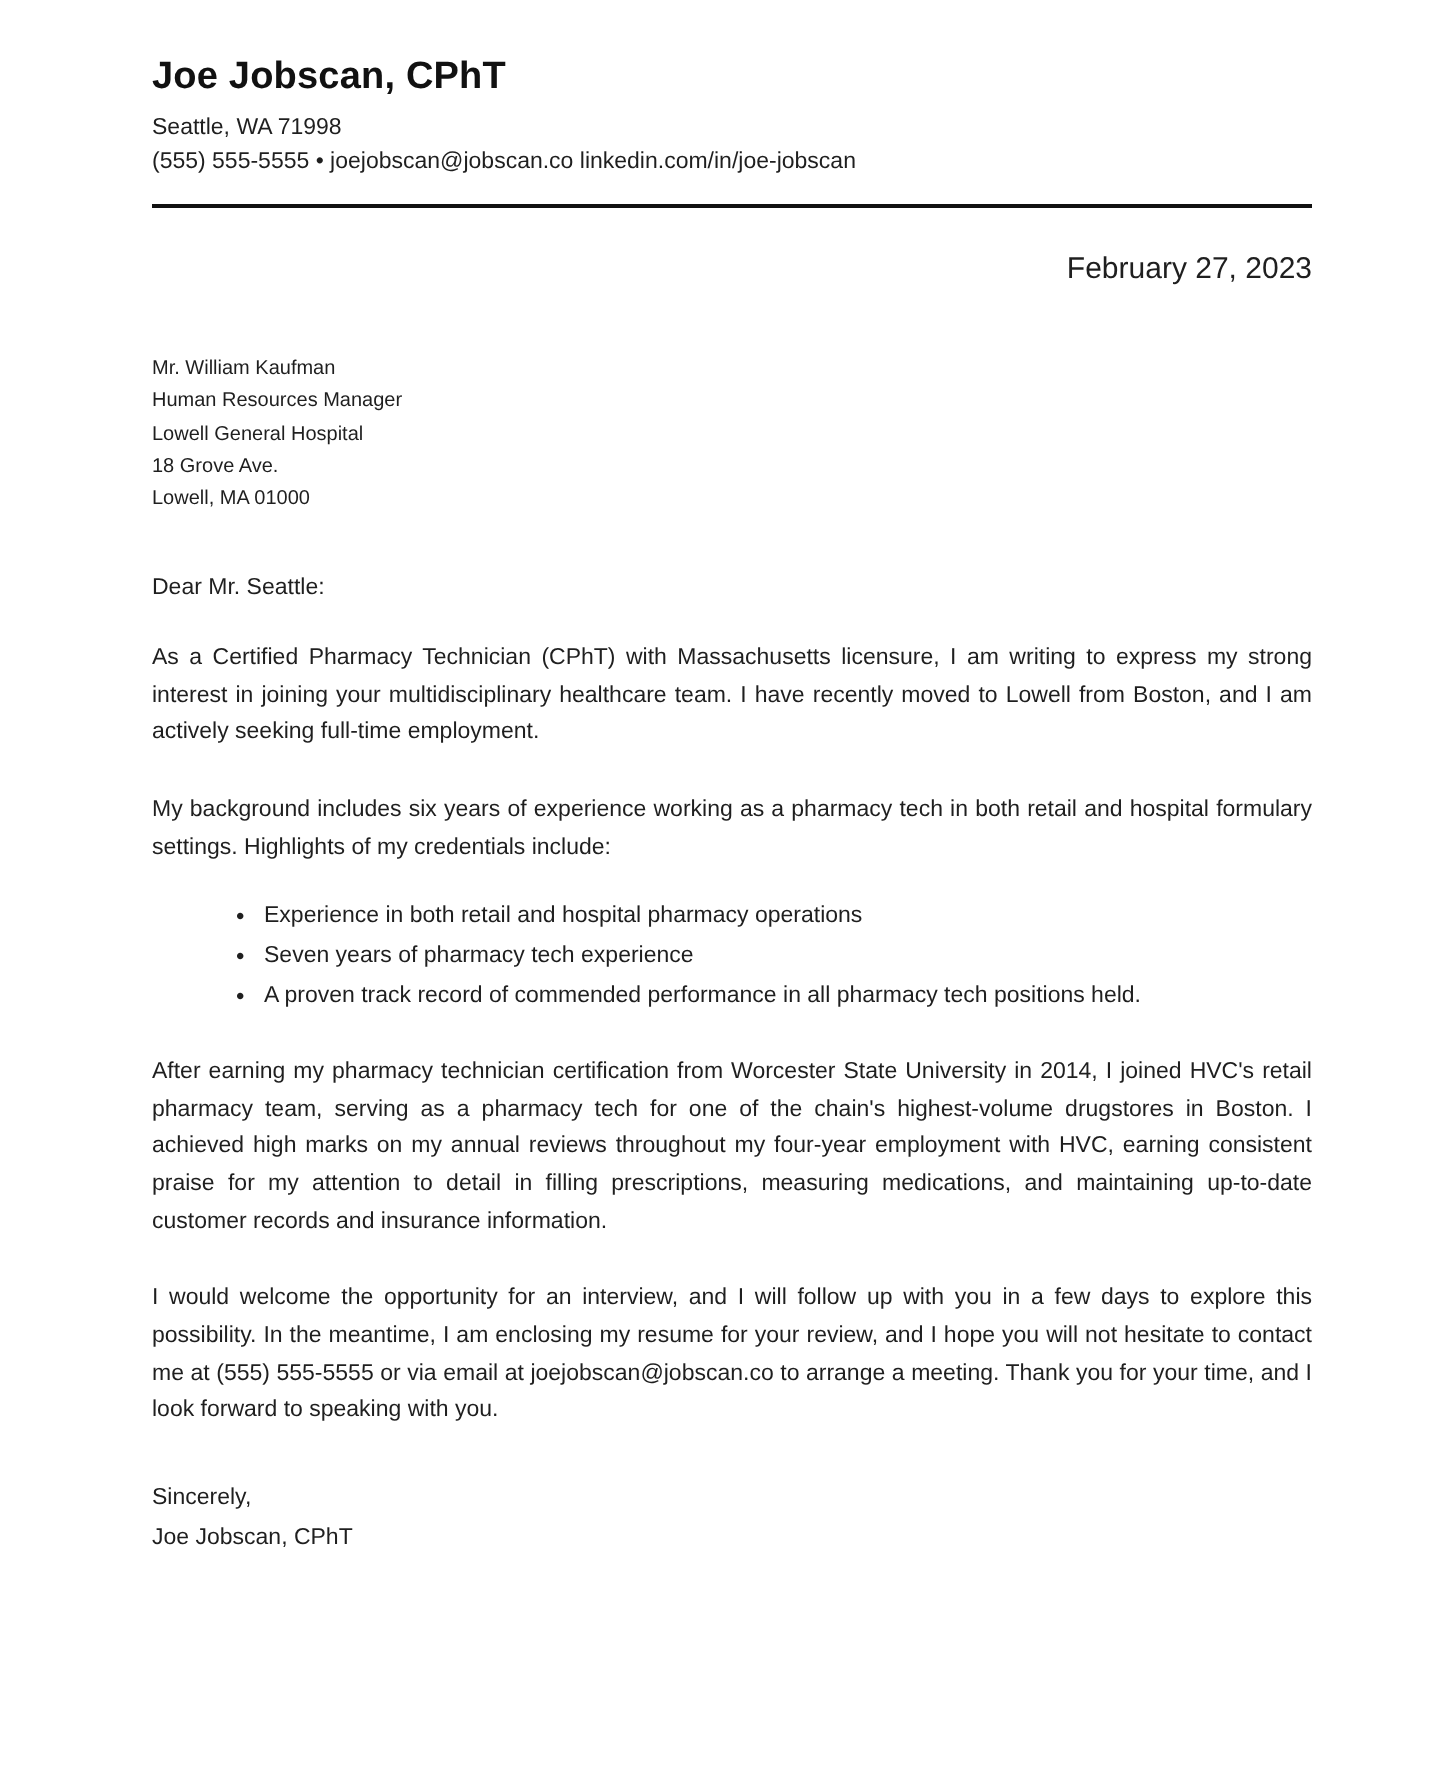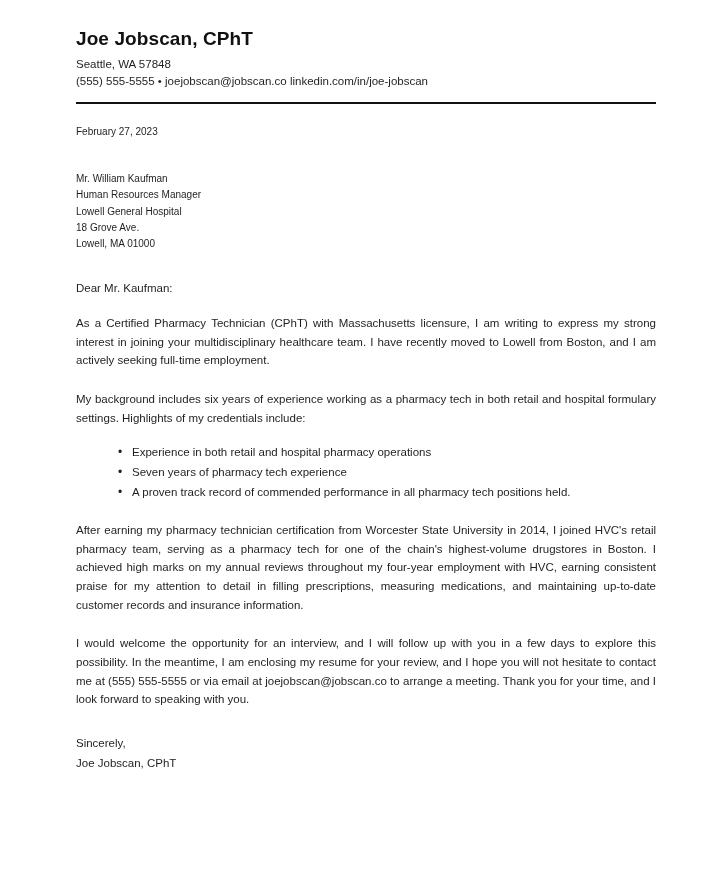--- a/index.html
+++ b/index.html
@@ -39,23 +39,24 @@
     line-height: 1.5;
     margin: 0;
   }
   .rule {
     border: 0;
     border-top: 2px solid #111111;
     margin: 8px 0 0 0;
     width: 100%;
   }
   .date {
-    font-size: 10px;
+    font-size: 15px;
     margin-top: 22px;
     color: #1f1f1f;
+    text-align: right;
   }
   .recipient {
     margin-top: 34px;
     font-size: 10px;
     line-height: 1.62;
     color: #1f1f1f;
   }
   .salutation {
     margin-top: 30px;
     font-size: 11.5px;
@@ -100,36 +101,36 @@
     margin: 0;
   }
 </style>
 </head>
 <body>
 
 <div class="page">
 
   <div class="letterhead">
     <div class="name">Joe Jobscan, CPhT</div>
-    <div class="contact-line">Seattle, WA 57848</div>
+    <div class="contact-line">Seattle, WA 71998</div>
     <div class="contact-line">(555) 555-5555 • joejobscan@jobscan.co linkedin.com/in/joe-jobscan</div>
   </div>
   <hr class="rule">
 
   <div class="date">February 27, 2023</div>
 
   <div class="recipient">
     <div>Mr. William Kaufman</div>
     <div>Human Resources Manager</div>
     <div>Lowell General Hospital</div>
     <div>18 Grove Ave.</div>
     <div>Lowell, MA 01000</div>
   </div>
 
-  <div class="salutation">Dear Mr. Kaufman:</div>
+  <div class="salutation">Dear Mr. Seattle:</div>
 
   <div class="para">As a Certified Pharmacy Technician (CPhT) with Massachusetts licensure, I am writing to express my strong interest in joining your multidisciplinary healthcare team. I have recently moved to Lowell from Boston, and I am actively seeking full-time employment.</div>
   <div class="para">My background includes six years of experience working as a pharmacy tech in both retail and hospital formulary settings. Highlights of my credentials include:</div>
 
   <ul class="bullets">
     <li>Experience in both retail and hospital pharmacy operations</li>
     <li>Seven years of pharmacy tech experience</li>
     <li>A proven track record of commended performance in all pharmacy tech positions held.</li>
   </ul>
 

